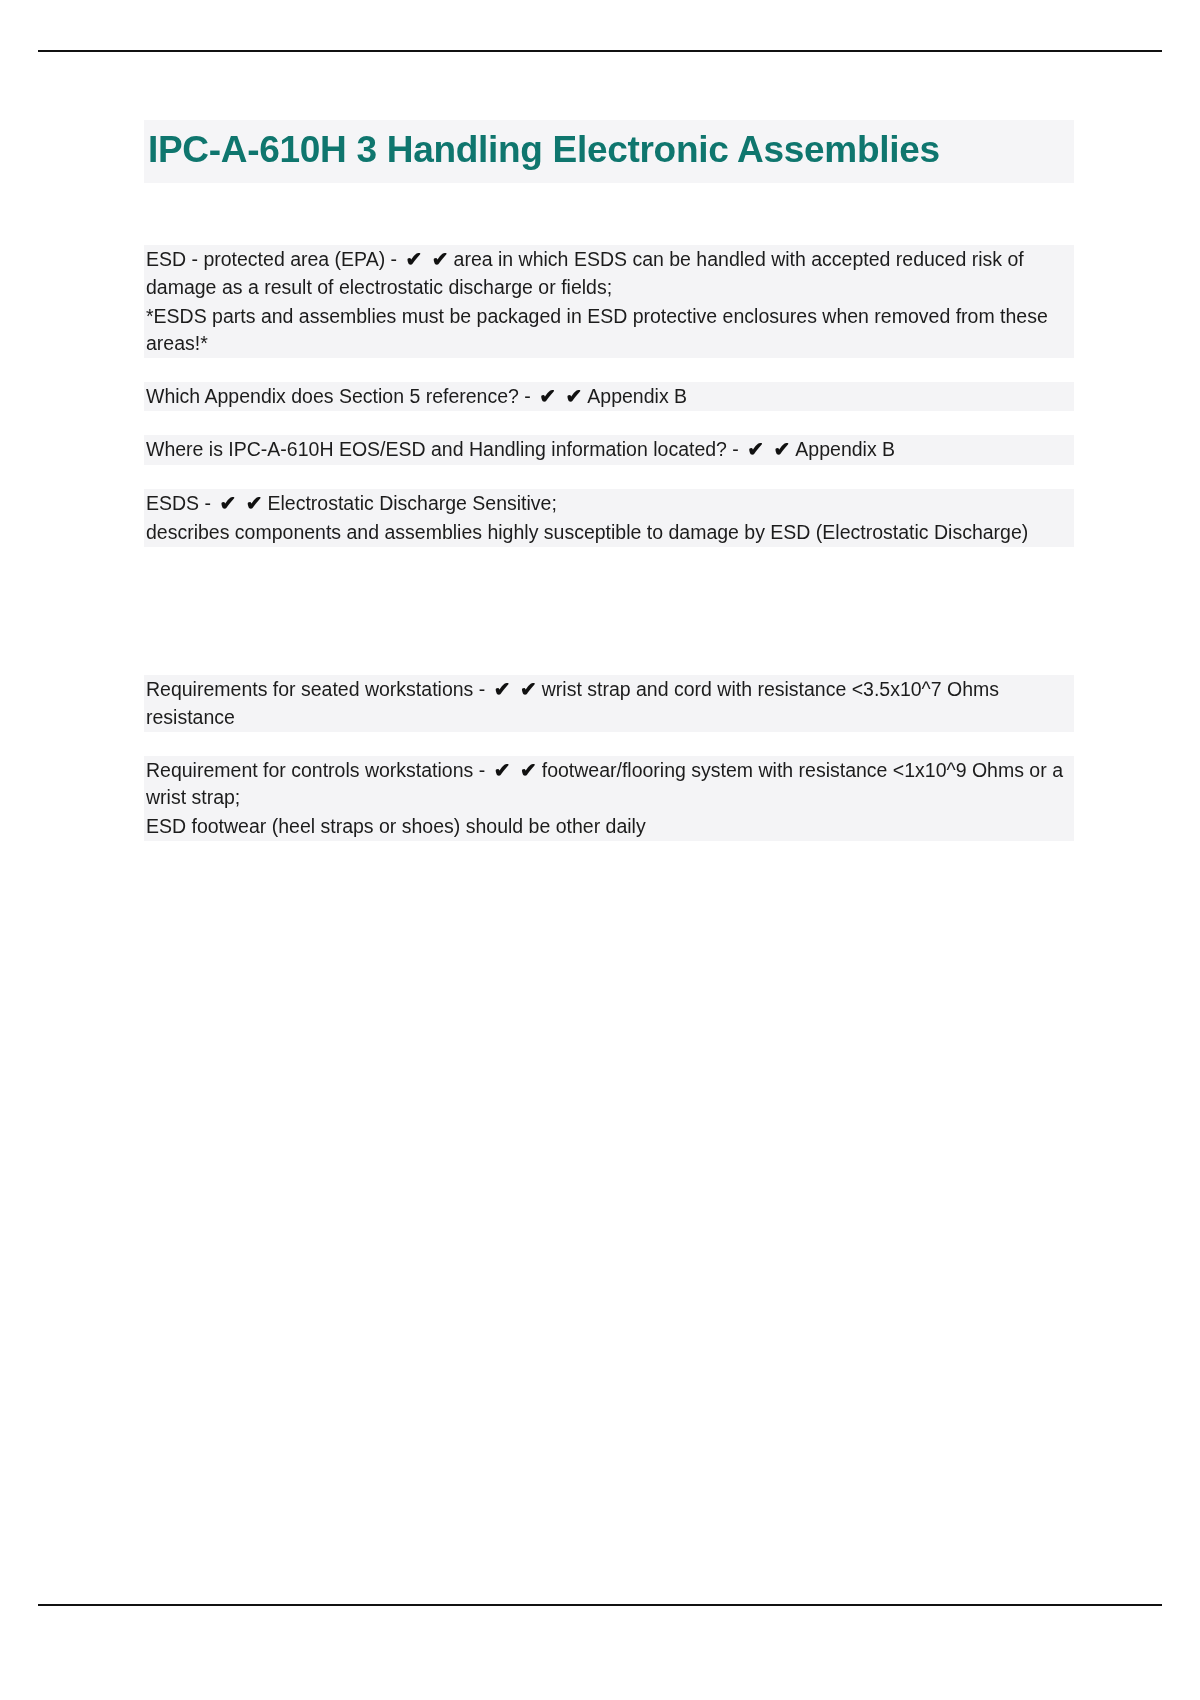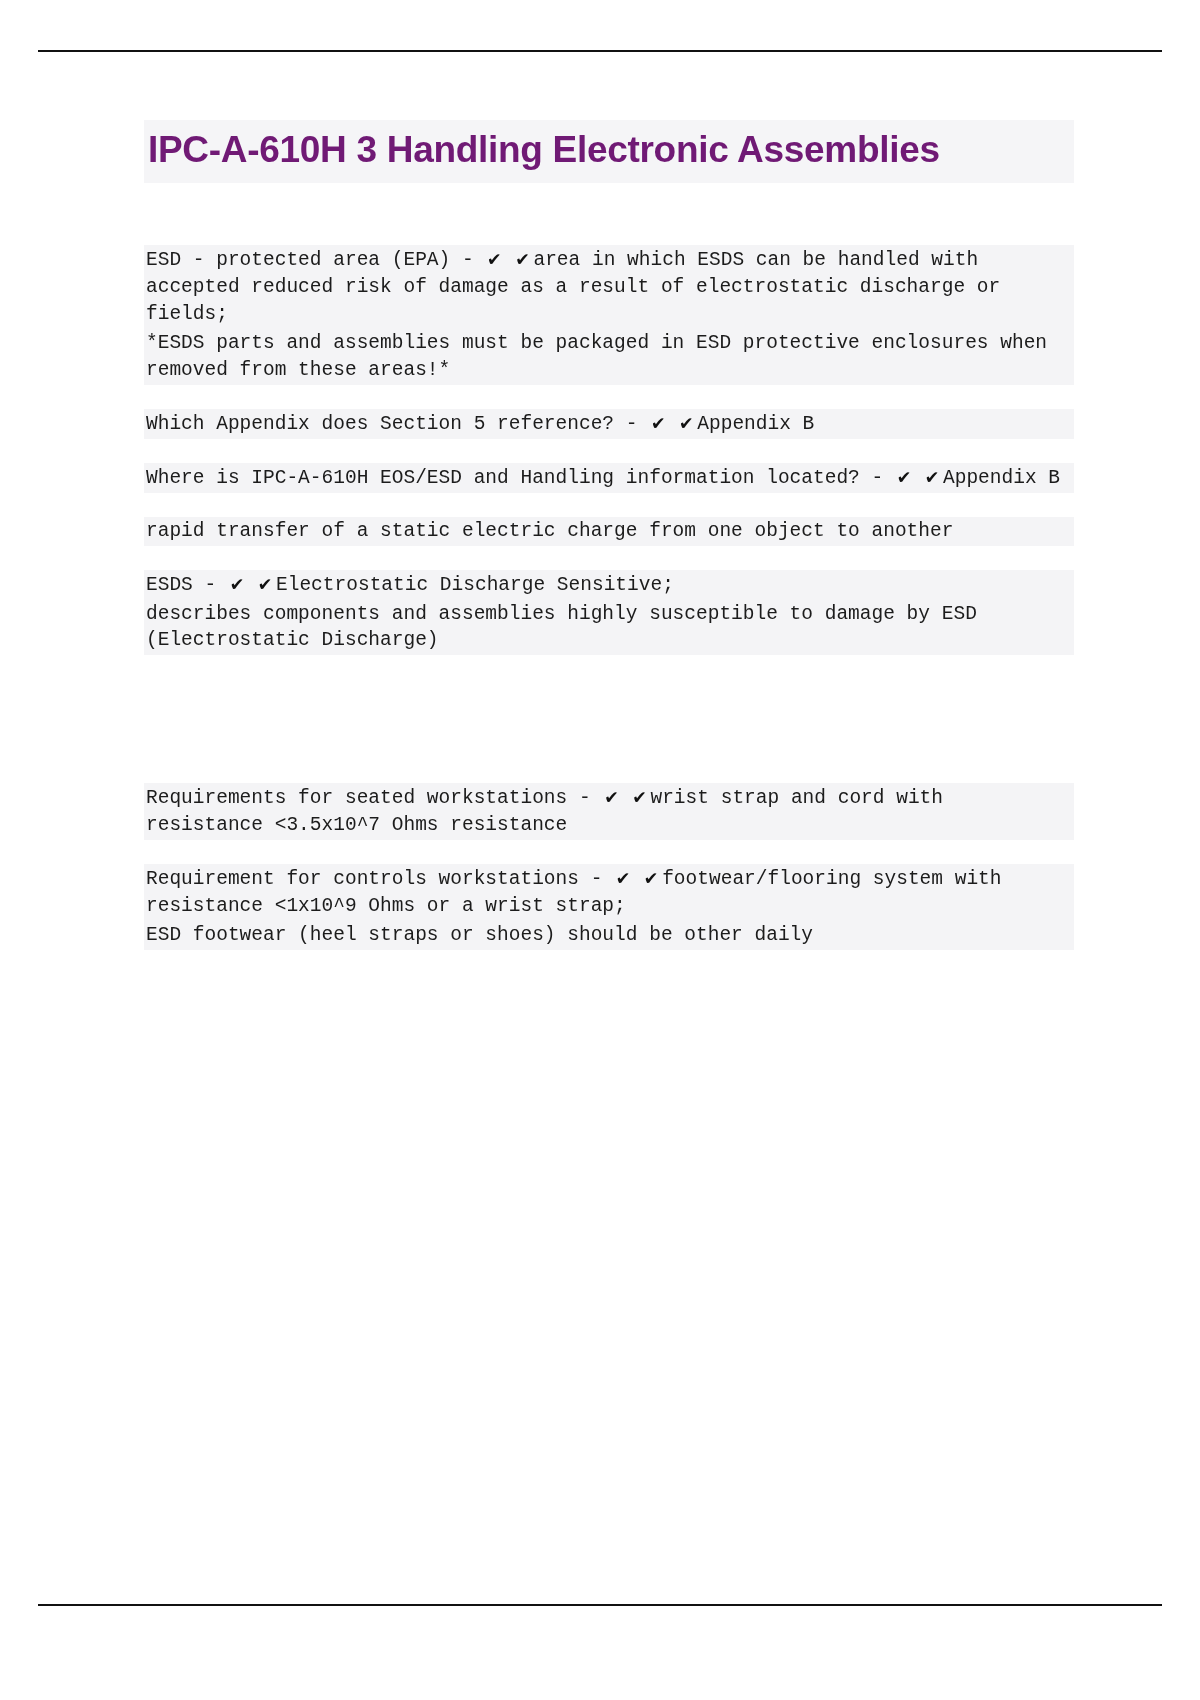--- a/index.html
+++ b/index.html
@@ -40,21 +40,21 @@
     width: 930px;
   }
 
   .title-block {
     background: #f5f5f7;
     padding: 6px 8px 10px 4px;
     width: 930px;
     box-sizing: border-box;
   }
   .title {
-    color: #701a75;
+    color: #0f766e;
     font-size: 37px;
     line-height: 1.28;
     font-weight: bold;
     margin: 0;
     letter-spacing: -0.3px;
   }
 
   .qa-list {
     margin-top: 62px;
   }
@@ -62,21 +62,20 @@
     margin-bottom: 24px;
   }
   .qa .line {
     background: #f4f4f6;
     display: block;
     font-size: 19.5px;
     line-height: 1.38;
     color: #1c1c1c;
     padding: 1px 4px 1px 2px;
     box-sizing: border-box;
-    font-family: Liberation Mono, monospace;
   }
   .check {
     font-weight: bold;
     letter-spacing: 2px;
     color: #111;
     font-size: 20px;
     padding: 0 3px;
   }
   .gap-lg { height: 34px; }
   .gap-xl { height: 70px; }
@@ -104,21 +103,20 @@
 
       <div class="qa">
         <span class="line"><span>Which Appendix does Section 5 reference? - </span><span class="check">✔ ✔</span><span>Appendix B</span></span>
       </div>
 
       <div class="qa">
         <span class="line"><span>Where is IPC-A-610H EOS/ESD and Handling information located? - </span><span class="check">✔ ✔</span><span>Appendix B</span></span>
       </div>
 
       <div class="qa">
-        <span class="line">rapid transfer of a static electric charge from one object to another</span>
       </div>
 
       <div class="qa">
         <span class="line"><span>ESDS - </span><span class="check">✔ ✔</span><span>Electrostatic Discharge Sensitive;</span></span>
         <span class="line">describes components and assemblies highly susceptible to damage by ESD (Electrostatic Discharge)</span>
       </div>
 
       <div class="gap-lg"></div>
 
 

